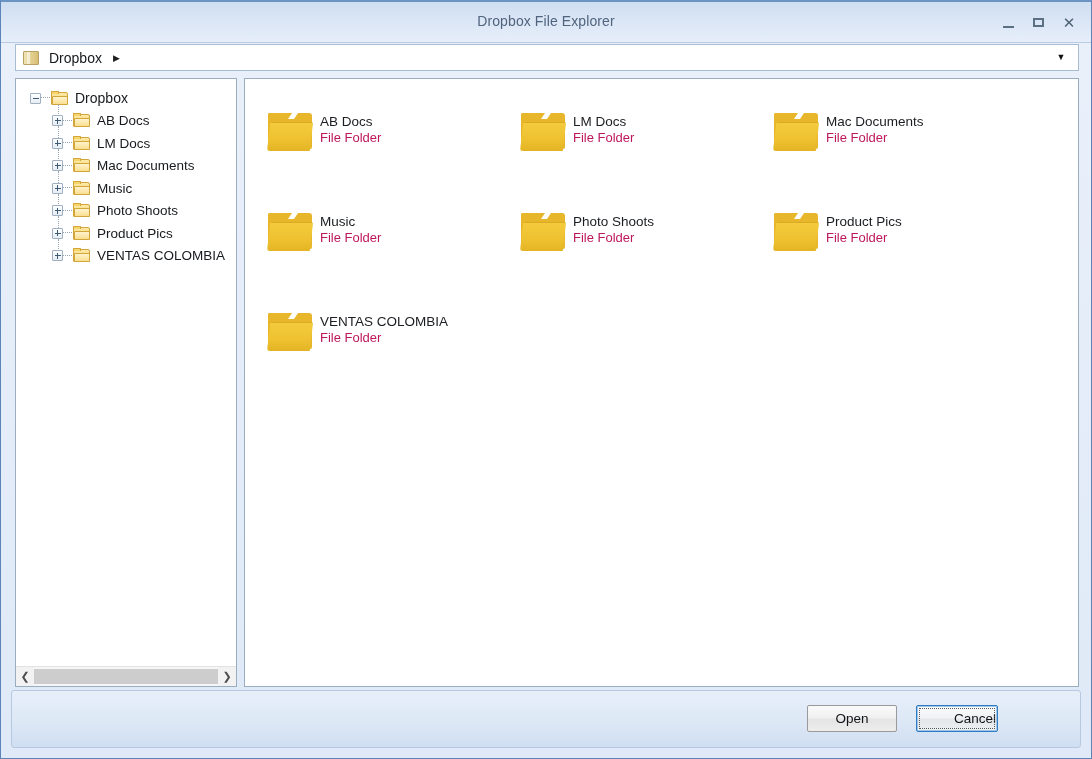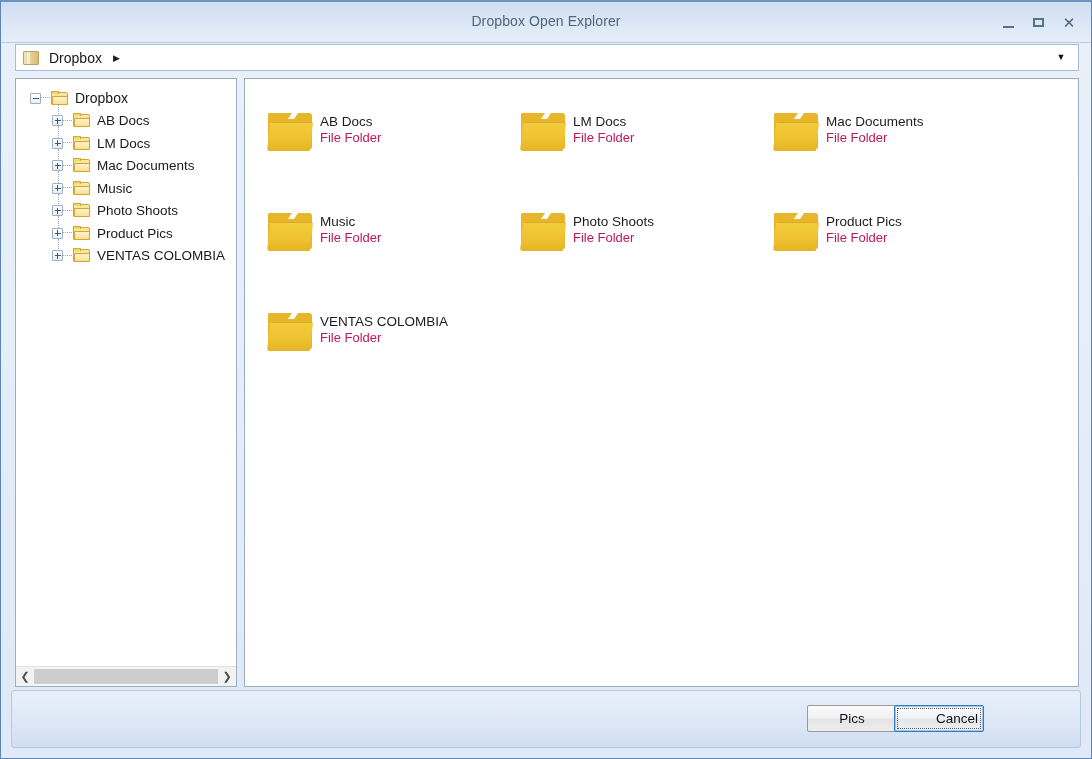--- a/index.html
+++ b/index.html
@@ -390,41 +390,41 @@
     background: linear-gradient(to bottom, #fafafa 0%, #f0f0f0 48%, #e4e4e4 52%, #ededed 100%);
     border: 1px solid #9a9a9a;
     border-radius: 2px;
     cursor: default;
   }
   .btn-open {
     right: 183px;
     width: 90px;
   }
   .btn-cancel {
-    right: 96px;
-    width: 90px;
+    right: 82px;
+    width: 82px;
     border: 1px solid #2f7cc4;
     box-shadow: 0 0 0 1px #9fc6e8 inset;
     background: linear-gradient(to bottom, #fafbfc 0%, #f0f2f4 48%, #e4e7ea 52%, #edf0f3 100%);
     padding-left: 36px;
   }
   .btn-cancel .focusring {
     position: absolute;
     left: 2px; right: 2px; top: 2px; bottom: 2px;
     border: 1px dotted #5a5a5a;
     pointer-events: none;
   }
 </style>
 </head>
 <body>
 
 <div class="window">
 
   <div class="titlebar">
-    <div class="title-text">Dropbox Open Explorer</div>
+    <div class="title-text">Dropbox File Explorer</div>
     <div class="win-controls">
       <div class="win-btn min"></div>
       <div class="win-btn max"></div>
       <div class="win-btn close">✕</div>
     </div>
   </div>
 
   <div class="addressbar">
     <div class="crumb-folder-icon">
       <div class="b"></div>
@@ -642,20 +642,20 @@
         <div class="file-text">
           <div class="file-name">VENTAS COLOMBIA</div>
           <div class="file-type">File Folder</div>
         </div>
       </div>
 
     </div>
   </div>
 
   <div class="bottombar">
-    <div class="btn btn-open">Pics</div>
+    <div class="btn btn-open">Open</div>
     <div class="btn btn-cancel">
       <span>Cancel</span>
       <span class="focusring"></span>
     </div>
   </div>
 
 </div>
 
 </body></html>

